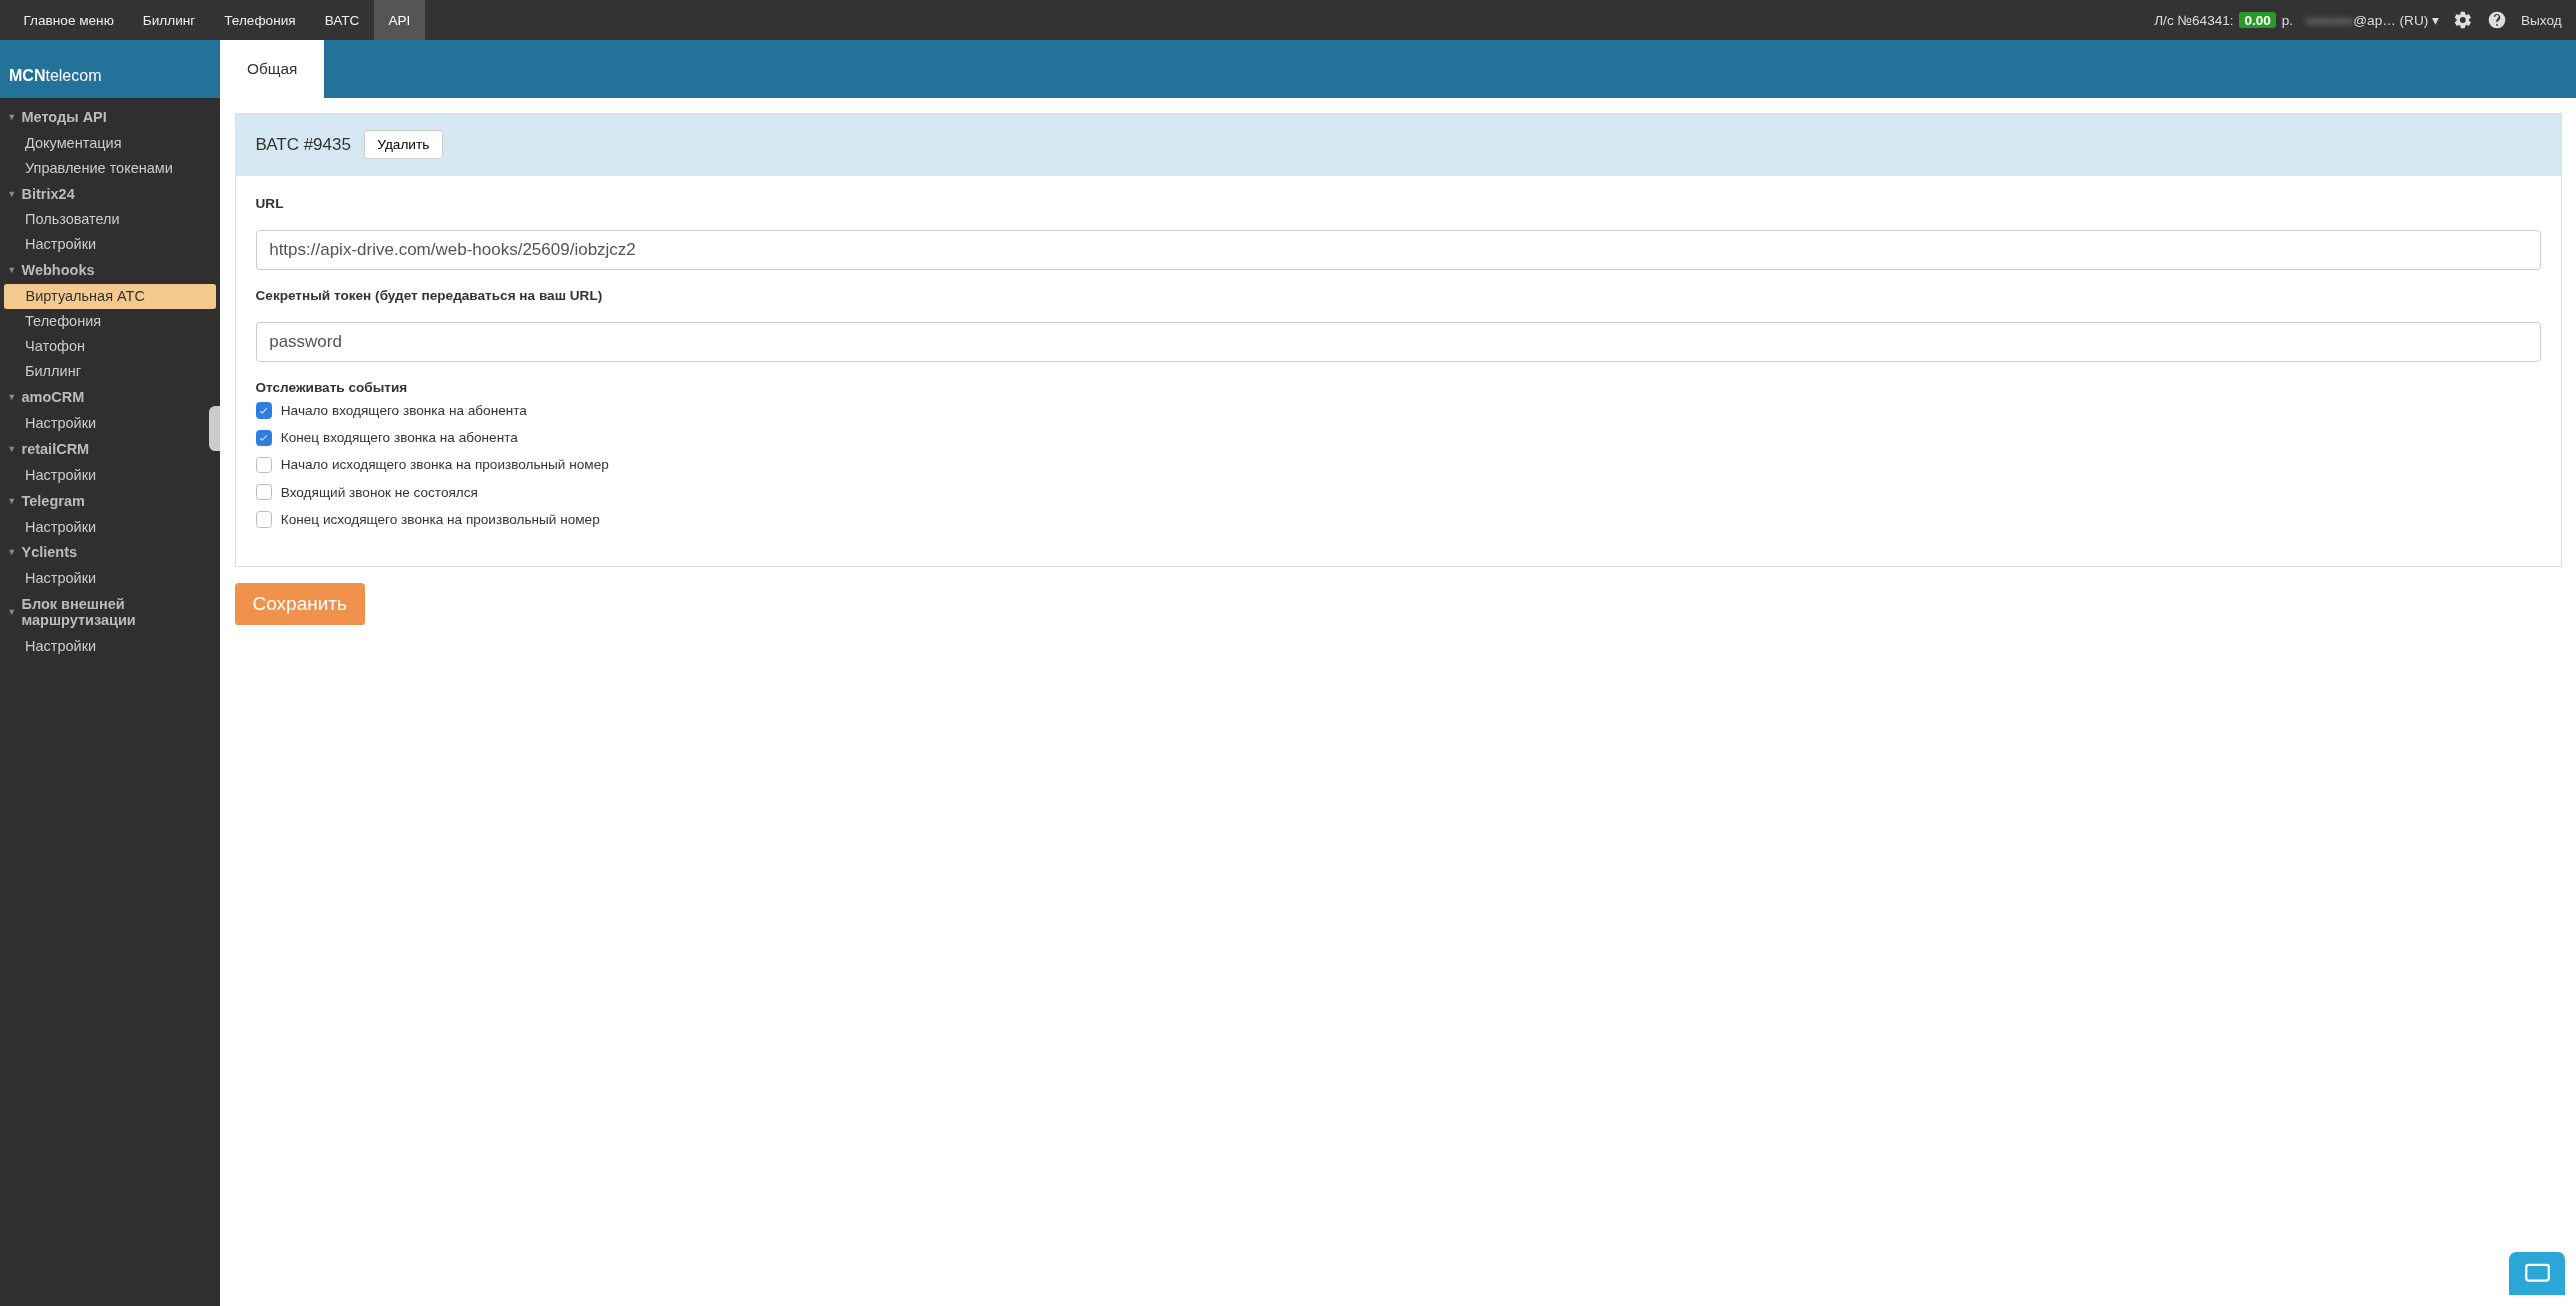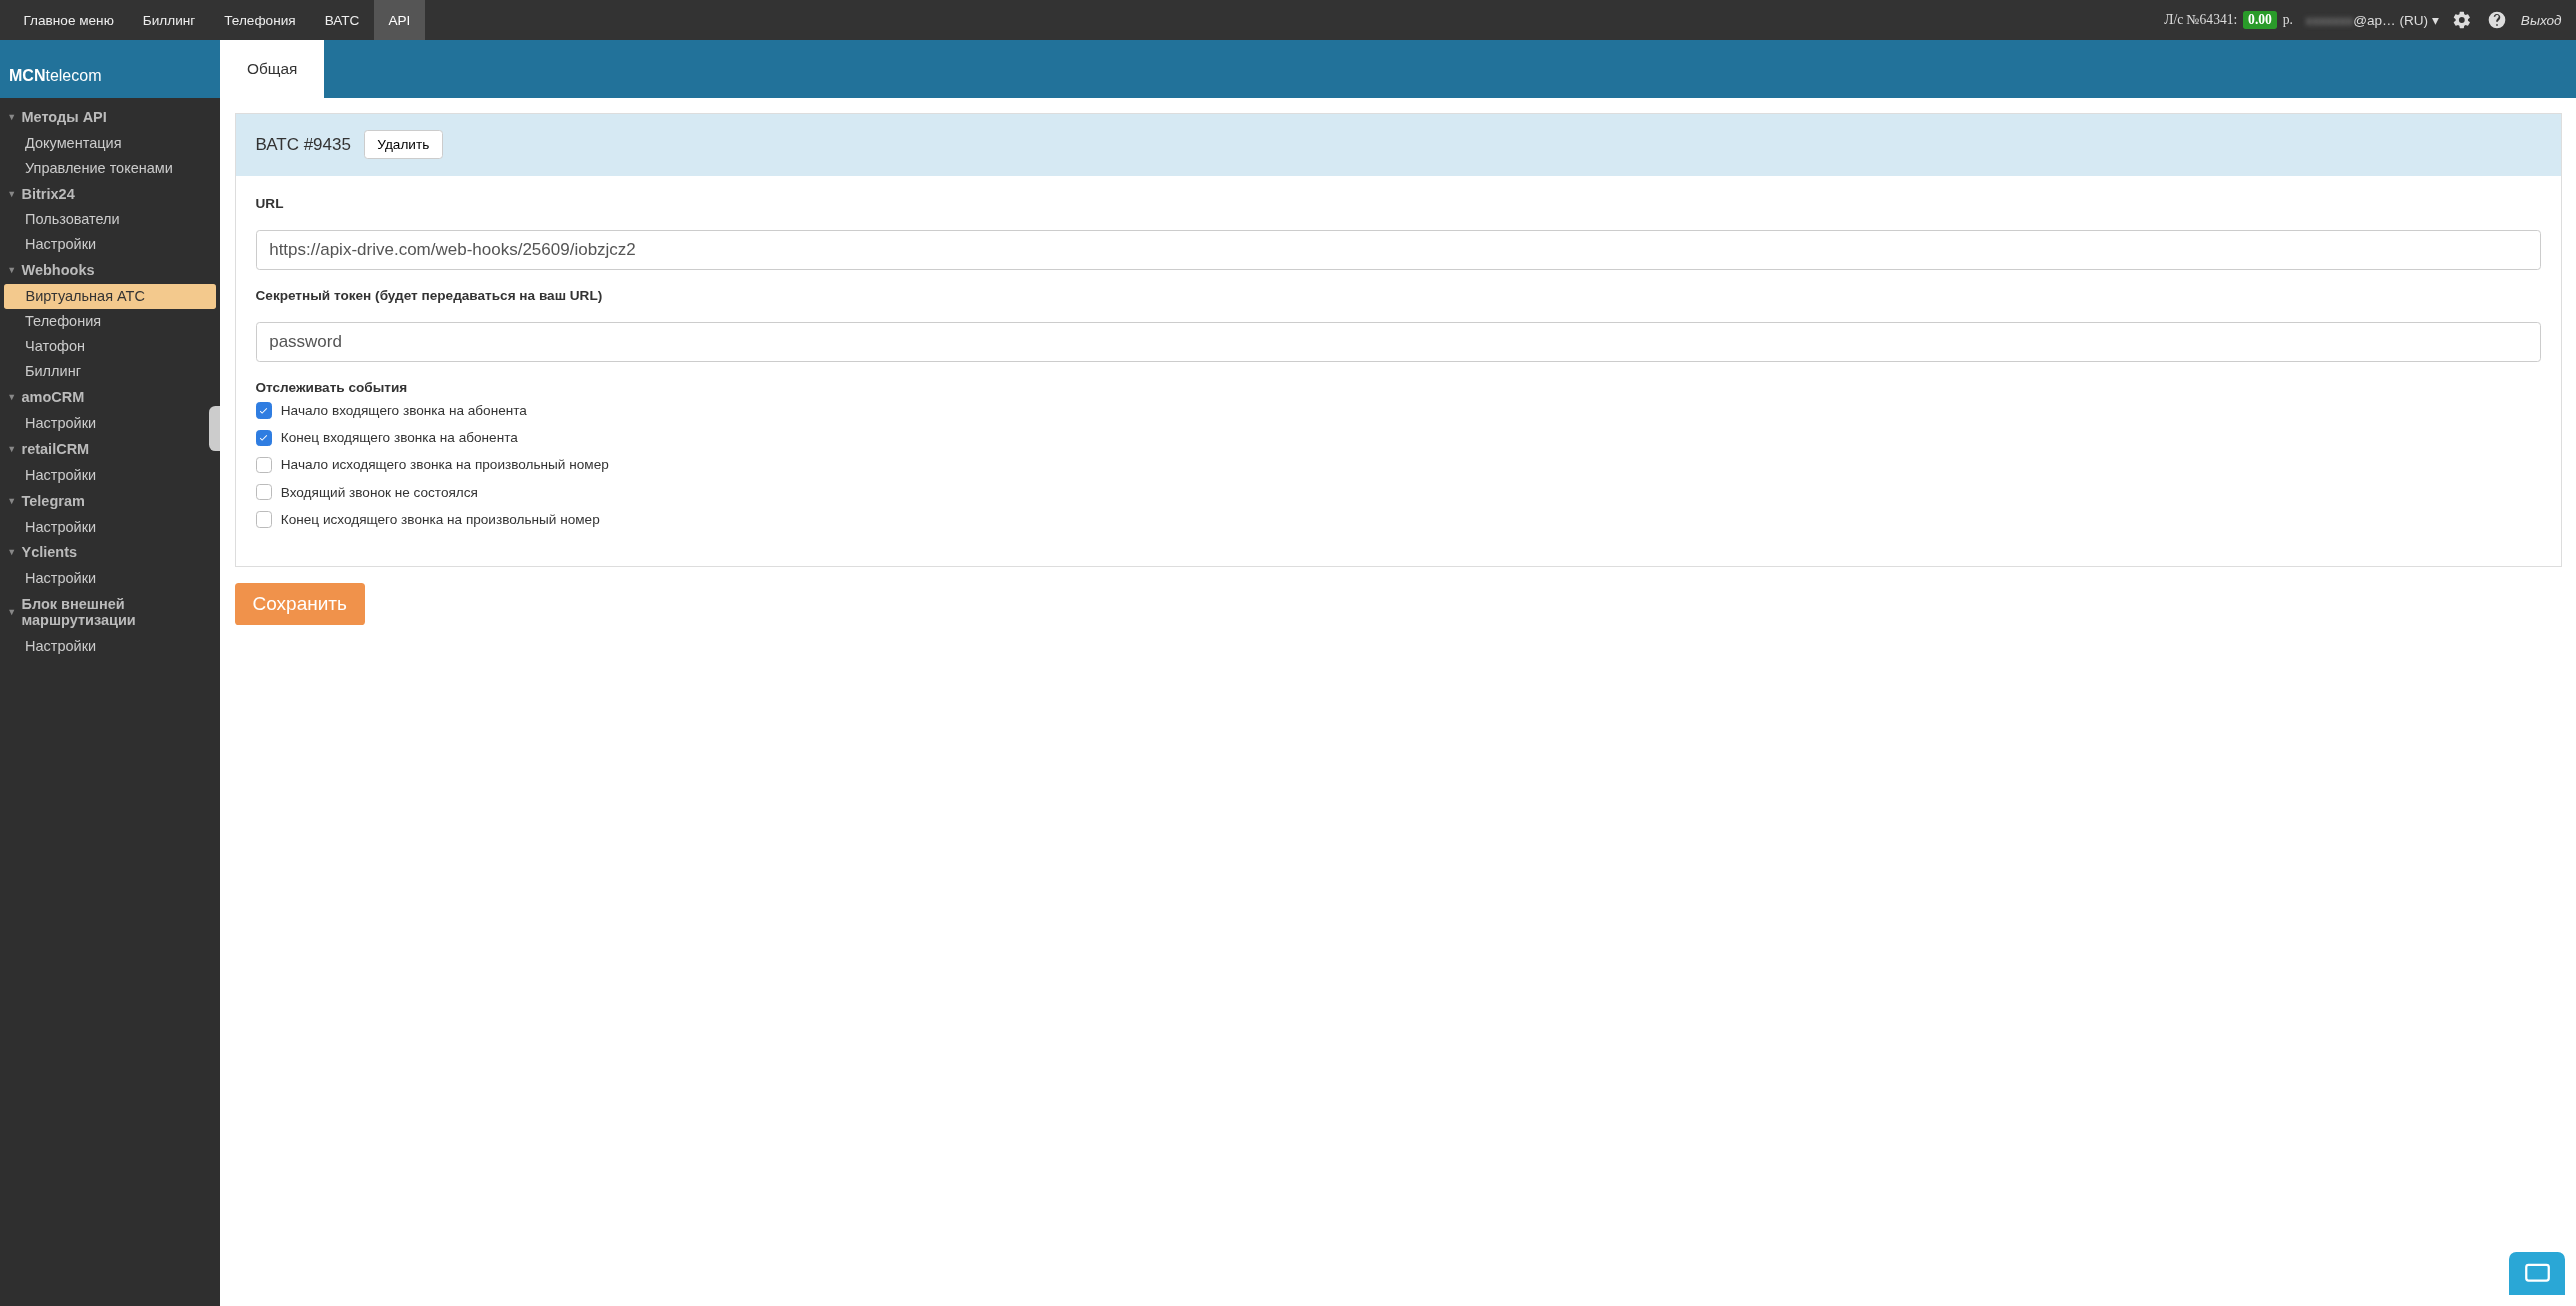--- a/index.html
+++ b/index.html
@@ -3,26 +3,26 @@
 <meta charset="utf-8">
 <style>
 * { margin: 0; padding: 0; box-sizing: border-box; }
 body { font-family: Arial, Helvetica, sans-serif; font-size: 13.6px; background: #fff; overflow: hidden; }
 
 .topbar { background: #333; height: 40px; display: flex; align-items: center; color: #ddd; padding: 0 9px; justify-content: center; }
 .topbar-left { display: flex; align-items: center; gap: 0; }
 .topbar-item { padding: 0 14.5px; height: 40px; display: flex; align-items: center; cursor: pointer; font-size: 13.6px; color: #eee; }
 .topbar-item.active { background: #555; color: #fff; }
 .topbar-right { margin-left: auto; display: flex; align-items: center; gap: 12.7px; font-size: 13.6px; }
-.account-balance { display: flex; align-items: center; gap: 5.4px; font-family: Liberation Serif, serif; }
+.account-balance { display: flex; align-items: center; gap: 5.4px; }
 .balance-badge { background: #2a9b2a; color: #fff; padding: 0.9px 5.4px; border-radius: 2.7px; font-weight: bold; }
 .blurred { filter: blur(2.7px); color: #999; }
 .topbar-icon { width: 22px; height: 22px; display: inline-flex; align-items: center; justify-content: center; cursor: pointer; }
 .topbar-icon svg { width: 20px; height: 20px; fill: #ddd; }
-.exit-link { cursor: pointer; padding-right: 5.4px; font-style: italic; }
+.exit-link { cursor: pointer; padding-right: 5.4px; }
 
 .header-band { background: #22729a; height: 58px; display: flex; align-items: flex-end; }
 .logo { color: #fff; font-size: 16px; font-weight: bold; padding: 0 9px 12.7px 9px; width: 220px; font-family: Arial, sans-serif; }
 .logo .thin { font-weight: normal; }
 .tab { background: #fff; color: #333; padding: 18px 27px; font-size: 15.4px; border-radius: 0; height: 58px; display: flex; align-items: center; margin-left: 0px; }
 
 .body-row { display: flex; height: calc(100vh - 98px); }
 
 .sidebar { width: 220px; background: #2f2f2f; color: #bbb; overflow-y: auto; padding-top: 5.4px; position: relative; }
 .side-group { padding: 5.4px 7.2px 5.4px 7.2px; font-weight: bold; color: #bbb; display: flex; align-items: center; gap: 5.4px; cursor: pointer; font-size: 14.5px; }

